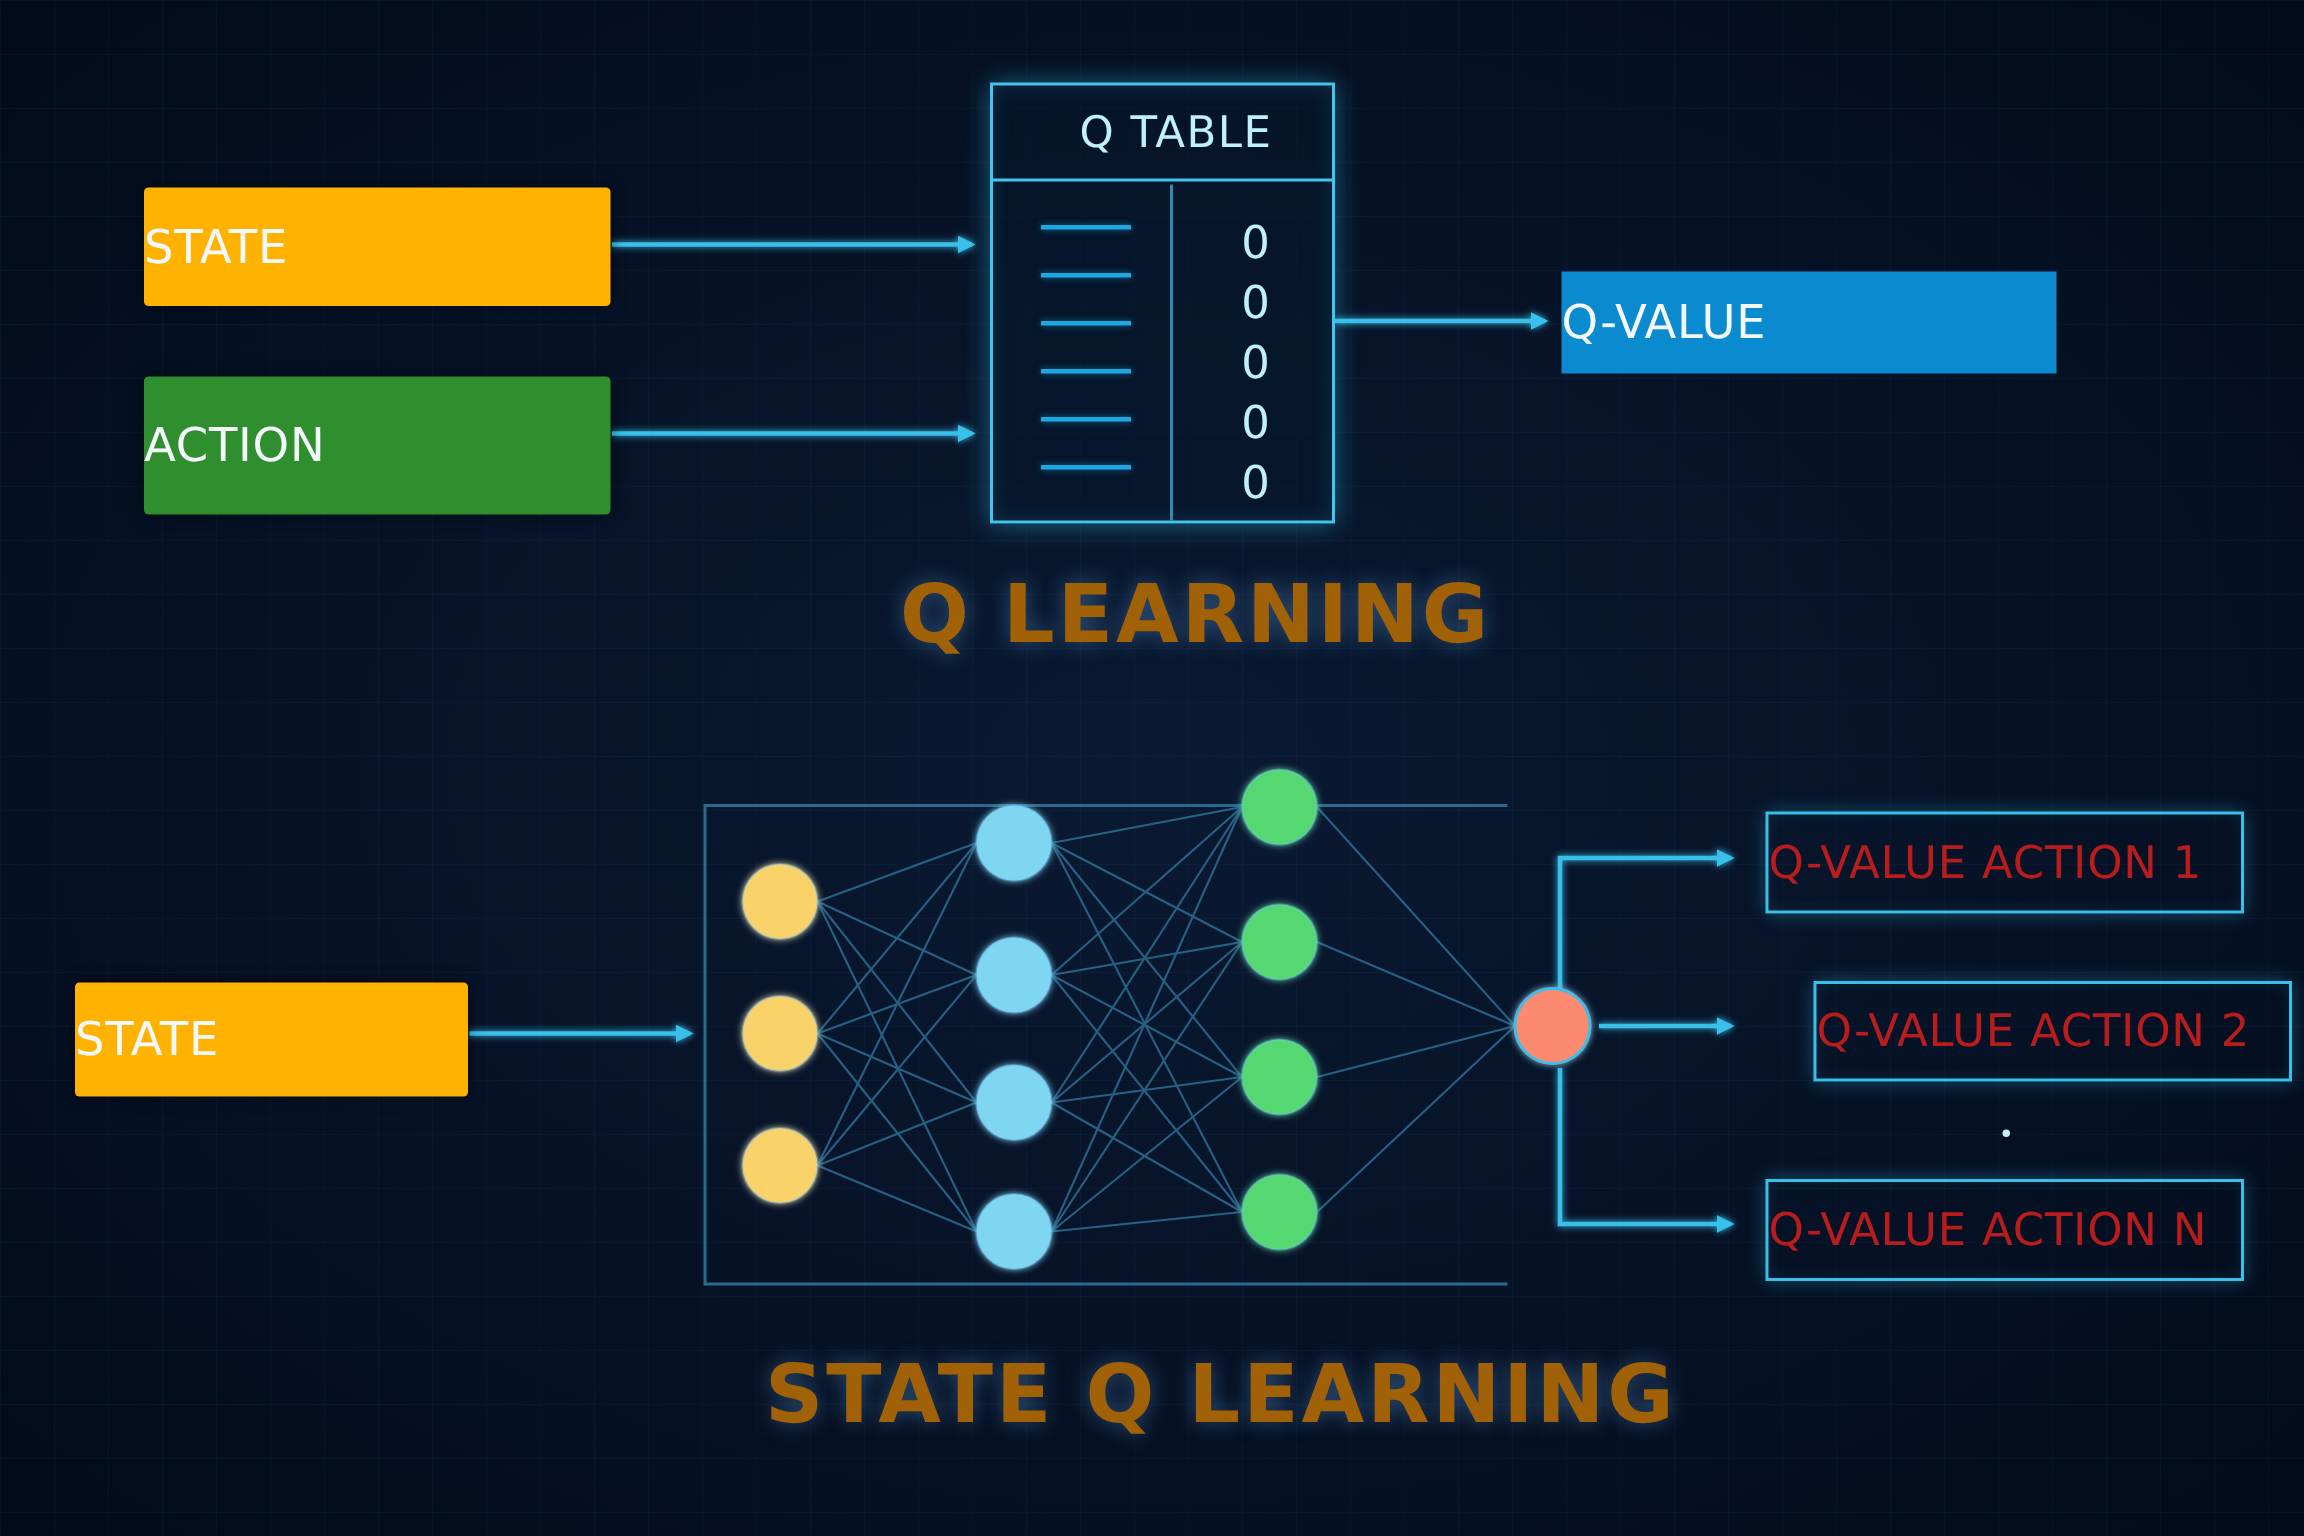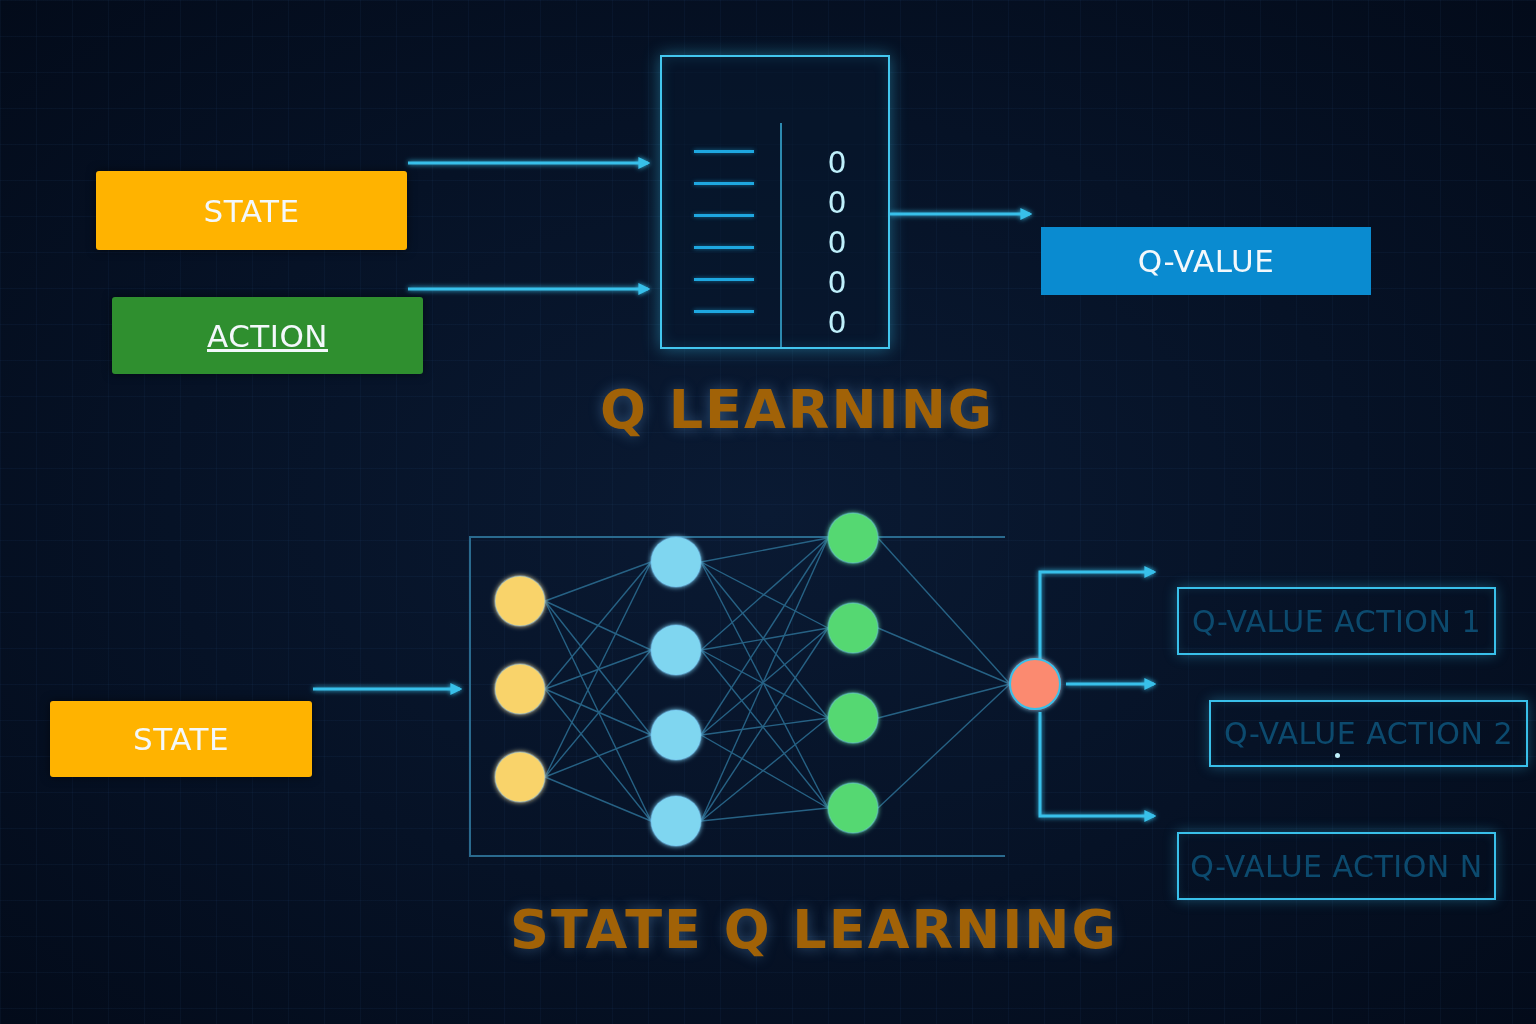--- a/index.html
+++ b/index.html
@@ -9,26 +9,26 @@
       font-family: "DejaVu Sans", "Liberation Sans", sans-serif;
     }
     .grid {
       position: absolute; inset: 0;
       background-image:
         linear-gradient(rgba(40,80,130,0.10) 1px, transparent 1px),
         linear-gradient(90deg, rgba(40,80,130,0.10) 1px, transparent 1px);
       background-size: 36px 36px;
     }
     .box {
-      position: absolute; display: flex; align-items: center; justify-content: center;
-      color: #f3f8fb; font-size: 31px; letter-spacing: 0.5px; box-sizing: border-box; margin-top: 46px;
+      position: absolute; display: flex; align-items: center; justify-content: flex-start;
+      color: #f3f8fb; font-size: 31px; letter-spacing: 0.5px; box-sizing: border-box;
     }
     .solid { border-radius: 3px; box-shadow: 0 0 10px rgba(0,0,0,0.5); }
     .outline {
-      border: 2px solid #39c0ea; color: #0c4a6e; font-size: 30px;
+      border: 2px solid #39c0ea; color: #b91c1c; font-size: 30px;
       box-shadow: 0 0 12px rgba(57,192,234,0.35), inset 0 0 10px rgba(57,192,234,0.12);
     }
     .title {
       position: absolute; color: #a16207; font-weight: bold; font-size: 54px; letter-spacing: 2px;
       text-shadow: 0 0 14px rgba(120,190,255,0.35);
       white-space: nowrap;
     }
     .qtable {
       position: absolute; left: 660px; top: 55px; width: 230px; height: 294px;
       border: 2px solid #43c6ee; box-sizing: border-box;
@@ -131,25 +131,26 @@
       <circle cx="853" cy="628" r="25" fill="#55d872" stroke="rgba(120,200,255,0.35)" stroke-width="1.5" filter="url(#glow)"></circle>
       <circle cx="853" cy="718" r="25" fill="#55d872" stroke="rgba(120,200,255,0.35)" stroke-width="1.5" filter="url(#glow)"></circle>
       <circle cx="853" cy="808" r="25" fill="#55d872" stroke="rgba(120,200,255,0.35)" stroke-width="1.5" filter="url(#glow)"></circle>
       <circle cx="1035" cy="684" r="25" fill="#fb8a6f" stroke="#39c0ea" stroke-width="2" filter="url(#glow)"></circle>
     </g>
 </svg>
 
 <div class="box solid" style="left: 96px; top: 125px; width: 311px; height: 79px; background: rgb(255, 179, 0);">
   <span>STATE</span>
 </div>
-<div class="box solid" style="left: 112px; top: 251px; width: 311px; height: 77px; background: rgb(47, 143, 47); text-decoration: underline;">
+<div class="box solid" style="left: 96px; top: 251px; width: 311px; height: 92px; background: rgb(47, 143, 47);">
   <span>ACTION</span>
 </div>
 
 <div class="qtable">
+  <div class="head">Q TABLE</div>
   <div class="divider"></div>
   <div id="qrows">
       <div class="rowline" style="top: 93px;"></div>
       <div class="rowline" style="top: 125px;"></div>
       <div class="rowline" style="top: 157px;"></div>
       <div class="rowline" style="top: 189px;"></div>
       <div class="rowline" style="top: 221px;"></div>
       <div class="rowline" style="top: 253px;"></div>
       <div class="zero" style="top: 88px;">0</div>
       <div class="zero" style="top: 128px;">0</div>

